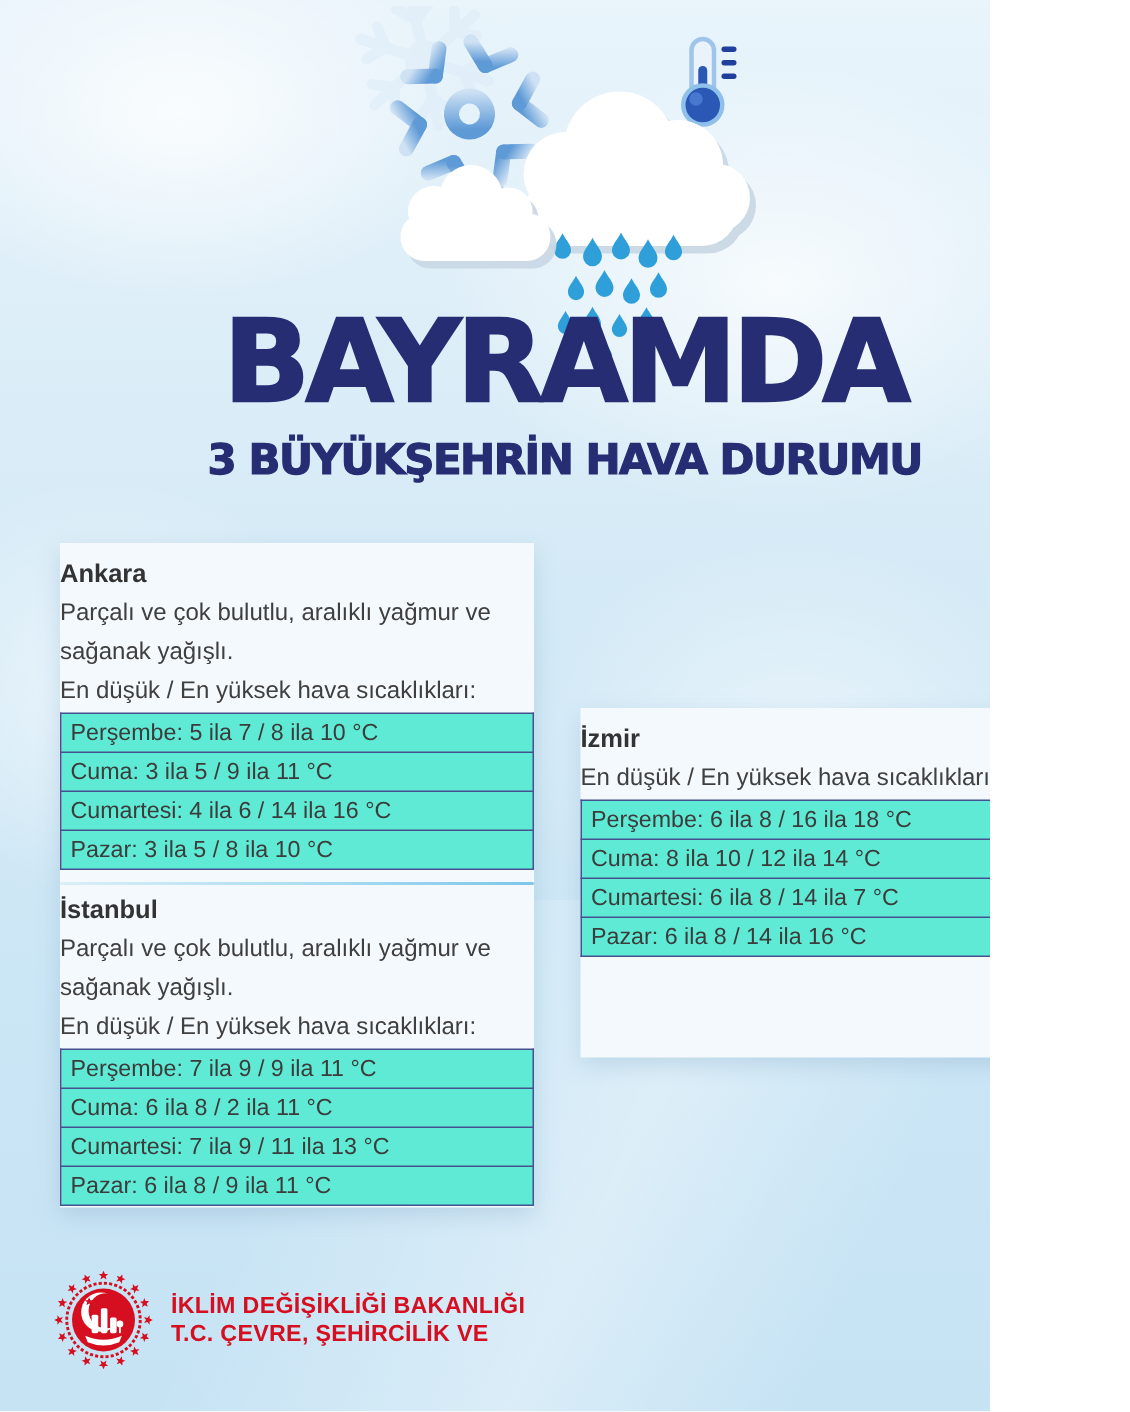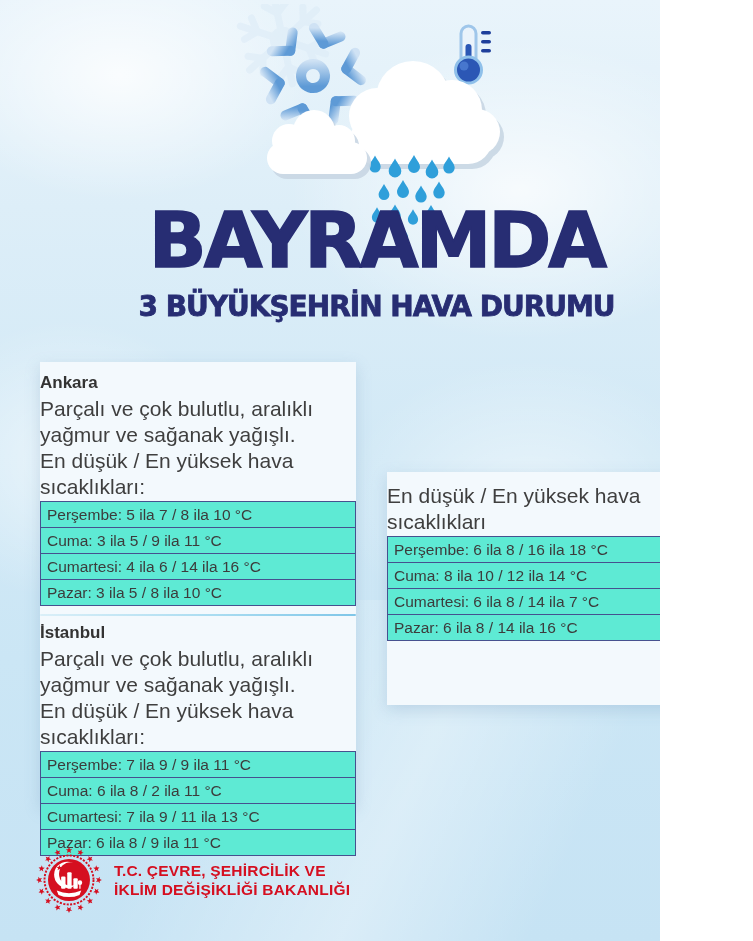--- a/index.html
+++ b/index.html
@@ -24,21 +24,21 @@
           color:#272d73;letter-spacing:-3px;-webkit-text-stroke:1.5px #272d73;}
   .title2{position:absolute;left:0;top:292px;width:753px;text-align:center;margin:0;
           font-family:"DejaVu Sans",sans-serif;font-weight:bold;font-size:28px;line-height:1.1;
           color:#272d73;letter-spacing:-1px;-webkit-text-stroke:.8px #272d73;}
   
   .card{position:absolute;background:#f3f9fd;box-shadow:0 5px 14px rgba(110,150,185,.28);
         padding:11px 0;box-sizing:border-box;color:#3c3c3c;}
   .card-left{left:40px;top:362px;width:316px;height:443px;}
   .card-right{left:387px;top:472px;width:323px;height:233px;}
   .city-name{margin:0 0 3px 0;font-size:17px;font-weight:bold;color:#333;}
-  .city-desc,.temps-label{margin:0;font-size:21px;line-height:26px;color:#3f3f3f;}
+  .city-desc,.temps-label{margin:0;font-size:16px;line-height:26px;color:#3f3f3f;}
   table.fc{border-collapse:collapse;width:100%;margin-top:1px;}
   table.fc td{border:1px solid #46518f;background:#5eead4;height:25px;
               font-size:15.5px;color:#3c3c3c;padding:0 4px 0 6px;white-space:nowrap;}
   .divider{height:2px;border:0;margin:8px 0 7px 0;
            background:linear-gradient(90deg,#daeff8 0%,#a9dcf1 55%,#7fc6e8 100%);border-radius:2px;}
   
   .ministry{position:absolute;left:34px;top:845px;display:flex;align-items:center;}
   .ministry-seal{width:70px;height:70px;flex:0 0 auto;}
   .ministry-text{margin-left:10px;color:#d50f20;font-weight:bold;font-size:15.5px;line-height:19px;letter-spacing:.2px;}
   .met-logo{position:absolute;left:667px;top:851px;width:61px;height:87px;}
@@ -190,20 +190,21 @@
           <tr>
               <td>Pazar: 6 ila 8 / 9 ila 11 °C</td>
             </tr>
         </tbody>
       </table>
     </section>
   </div>
 
   <div class="card card-right">
     <section>
+      <h3 class="city-name">İzmir</h3>
       <p class="temps-label">En düşük / En yüksek hava sıcaklıkları</p>
       <table class="fc">
         <tbody>
           <tr>
               <td>Perşembe: 6 ila 8 / 16 ila 18 °C</td>
             </tr>
           <tr>
               <td>Cuma: 8 ila 10 / 12 ila 14 °C</td>
             </tr>
           <tr>
@@ -251,22 +252,22 @@
         <rect x="-9" y="-4" width="5" height="14" rx="1.2"></rect>
         <rect x="-2" y="-9" width="5" height="19" rx="1.2"></rect>
         <rect x="5" y="-2" width="5" height="12" rx="1.2"></rect>
         <circle cx="12.5" cy="3" r="2.6"></circle>
         <rect x="11.8" y="4" width="1.4" height="6"></rect>
       </g>
 
       <path d="M-14,12 Q0,18 14,12 L12,17 Q0,22 -12,17 Z" fill="#ffffff"></path>
     </svg>
     <div class="ministry-text">
+      <div>İKLİM DEĞİŞİKLİĞİ BAKANLIĞI</div>
       <div>T.C. ÇEVRE, ŞEHİRCİLİK VE</div>
-      <div>İKLİM DEĞİŞİKLİĞİ BAKANLIĞI</div>
     </div>
   </div>
 
   <svg class="met-logo" viewBox="0 0 61 87">
     <path d="M30.5 1 L58 9 V40 C58 65 46 77 30.5 85 C15 77 3 65 3 40 V9 Z" fill="#f2bb10" stroke="#b98e06" stroke-width="2"></path>
     <rect x="8" y="7" width="45" height="11" rx="2" fill="#f9d43c"></rect>
     <text x="30.5" y="15.5" text-anchor="middle" font-family="Liberation Sans,sans-serif" font-size="7" font-weight="bold" fill="#d5021c">METEOROLOJİ</text>
     <path d="M8 20 H53 V42 Q53 49 46 49 H15 Q8 49 8 42 Z" fill="#1a72c0"></path>
 
     <g stroke="#ffd92b" stroke-width="2">

